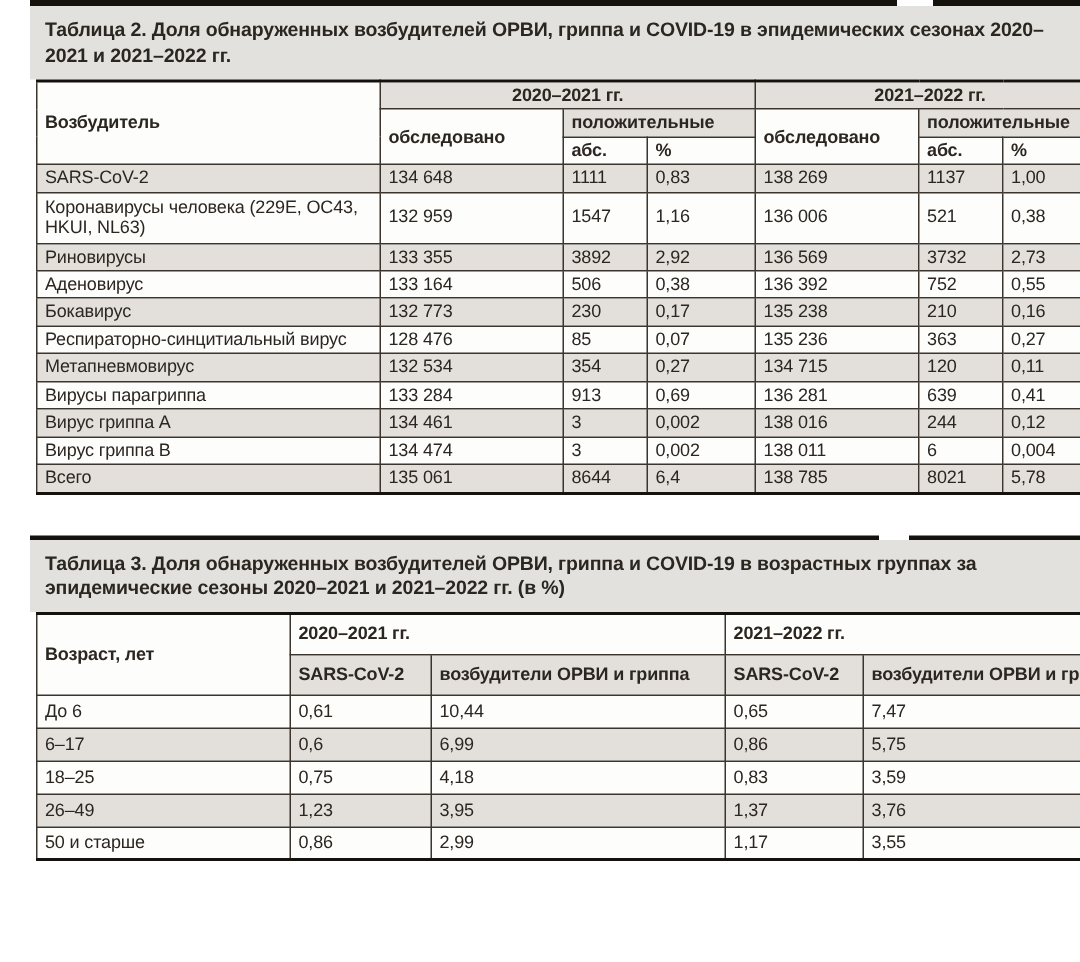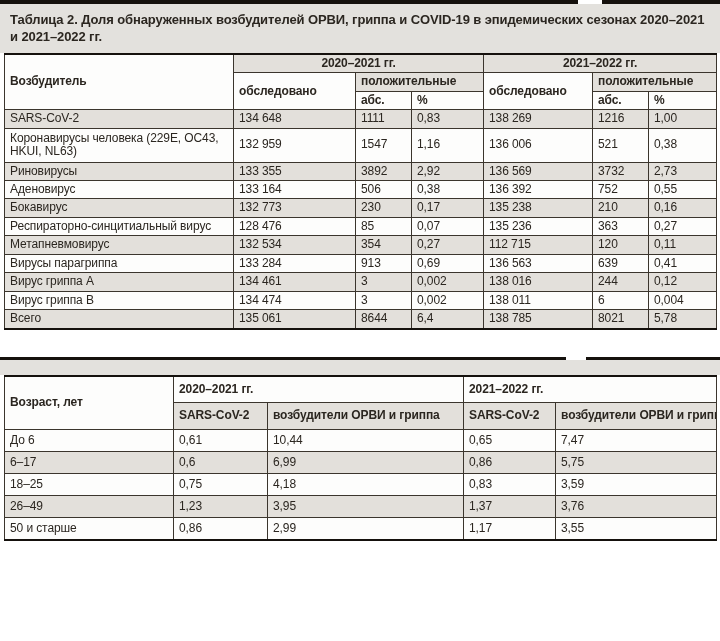--- a/index.html
+++ b/index.html
@@ -3,21 +3,21 @@
 <meta charset="utf-8">
 <style>
   * { margin: 0; padding: 0; box-sizing: border-box; }
   html, body { width: 720px; }
   body {
     width: 720px; height: 641px; overflow: hidden;
     background: #ffffff;
     font-family: "Liberation Sans", sans-serif;
     color: #2b2620;
   }
-  .page { width: 720px; height: 641px; position: relative; }
+  .page { width: 720px; height: 641px; position: relative; padding-left: 20px; }
 
   .rule-top {
     height: 4px; width: 720px;
     background: linear-gradient(to right, #15110d 0, #15110d 578px, #ffffff 578px, #ffffff 602px, #15110d 602px, #15110d 720px);
   }
   .rule-mid {
     height: 3px; width: 720px;
     background: linear-gradient(to right, #15110d 0, #15110d 566px, #ffffff 566px, #ffffff 586px, #15110d 586px, #15110d 720px);
   }
   .caption {
@@ -101,21 +101,21 @@
         <th class="white">%</th>
       </tr>
     </thead>
     <tbody>
       <tr class="gray">
         <td>SARS-CoV-2</td>
         <td>134 648</td>
         <td>1111</td>
         <td>0,83</td>
         <td>138 269</td>
-        <td>1216</td>
+        <td>1137</td>
         <td>1,00</td>
       </tr>
       <tr class="white tall">
         <td class="wrap">Коронавирусы человека (229E, ОС43, HKUI, NL63)</td>
         <td>132 959</td>
         <td>1547</td>
         <td>1,16</td>
         <td>136 006</td>
         <td>521</td>
         <td>0,38</td>
@@ -154,30 +154,30 @@
         <td>0,07</td>
         <td>135 236</td>
         <td>363</td>
         <td>0,27</td>
       </tr>
       <tr class="gray">
         <td>Метапневмовирус</td>
         <td>132 534</td>
         <td>354</td>
         <td>0,27</td>
-        <td>112 715</td>
+        <td>134 715</td>
         <td>120</td>
         <td>0,11</td>
       </tr>
       <tr class="white">
         <td>Вирусы парагриппа</td>
         <td>133 284</td>
         <td>913</td>
         <td>0,69</td>
-        <td>136 563</td>
+        <td>136 281</td>
         <td>639</td>
         <td>0,41</td>
       </tr>
       <tr class="gray">
         <td>Вирус гриппа А</td>
         <td>134 461</td>
         <td>3</td>
         <td>0,002</td>
         <td>138 016</td>
         <td>244</td>
@@ -201,20 +201,21 @@
         <td>8021</td>
         <td>5,78</td>
       </tr>
     </tbody>
   </table>
 
   <div class="gap-between"></div>
   <div class="rule-mid"></div>
 
   <div class="caption">
+    <div class="cap-line">Таблица 3. Доля обнаруженных возбудителей ОРВИ, гриппа и COVID-19 в возрастных группах за эпидемические сезоны 2020–2021 и 2021–2022 гг. (в %)</div>
   </div>
 
   <table id="t3">
     <colgroup>
       <col style="width:169px">
         <col style="width:94px">
         <col style="width:196px">
         <col style="width:92px">
         <col style="width:161px">
     </colgroup>

